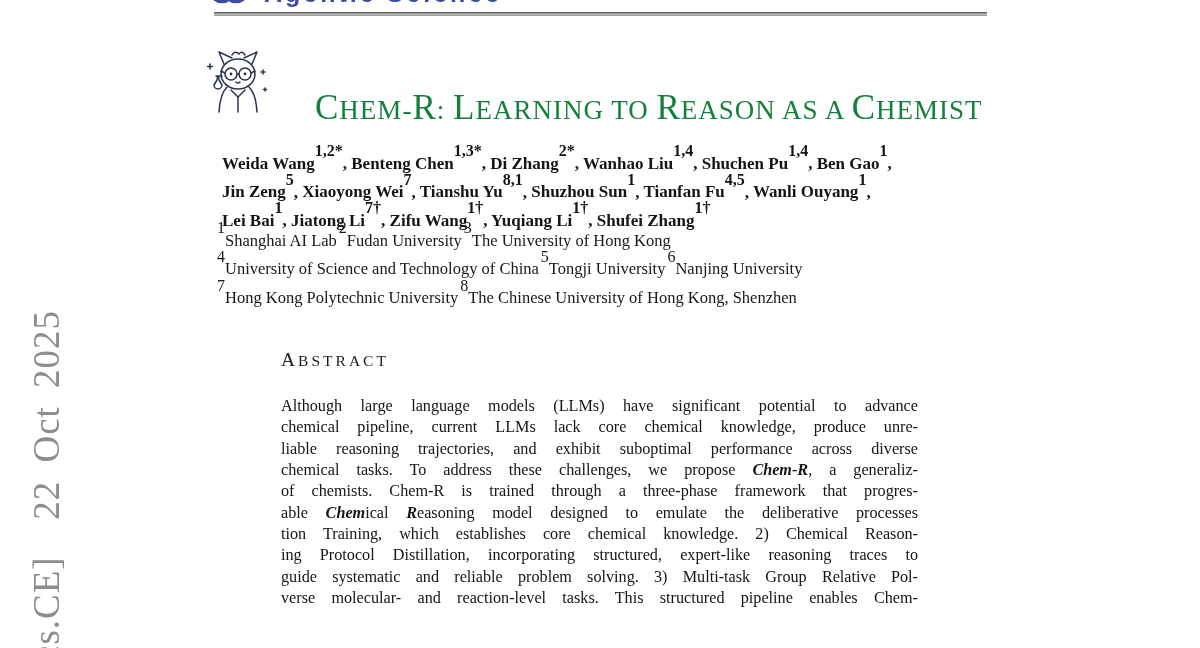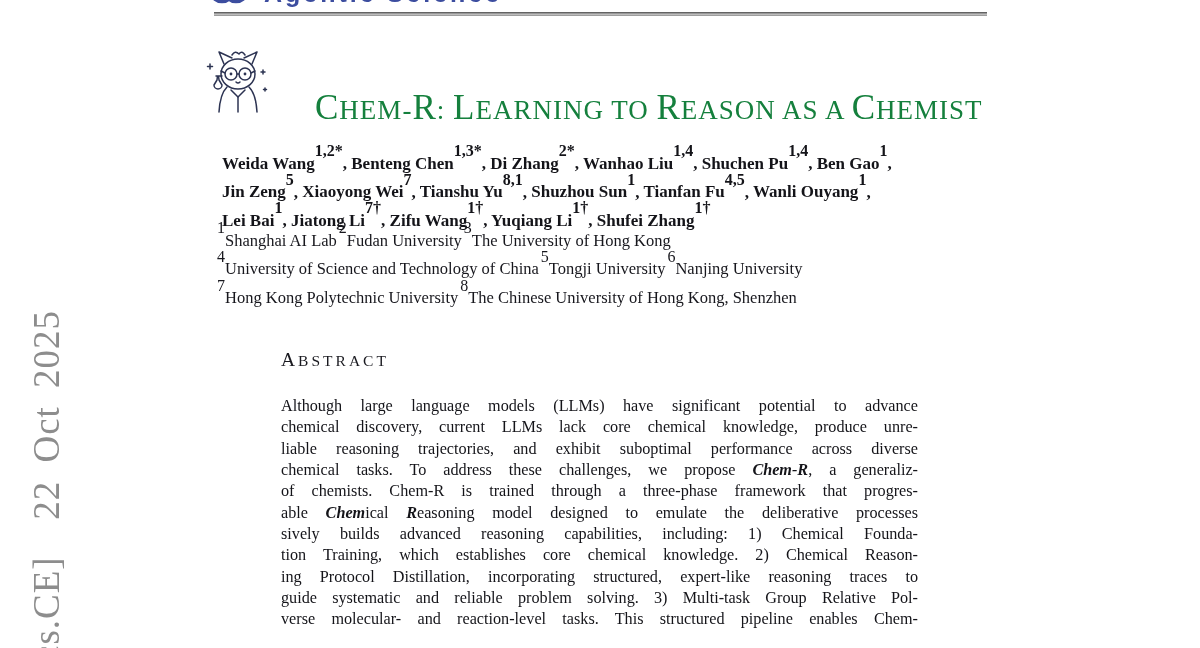--- a/index.html
+++ b/index.html
@@ -100,25 +100,24 @@
 
   <div class="affils">
       <div><span class="aff-item"><sup class="sup">1</sup>Shanghai AI Lab</span><span class="aff-item"><sup class="sup">2</sup>Fudan University</span><span class="aff-item"><sup class="sup">3</sup>The University of Hong Kong</span></div>
       <div><span class="aff-item"><sup class="sup">4</sup>University of Science and Technology of China</span><span class="aff-item"><sup class="sup">5</sup>Tongji University</span><span class="aff-item"><sup class="sup">6</sup>Nanjing University</span></div>
       <div><span class="aff-item"><sup class="sup">7</sup>Hong Kong Polytechnic University</span><span class="aff-item"><sup class="sup">8</sup>The Chinese University of Hong Kong, Shenzhen</span></div>
     </div>
 
   <div class="abs-heading"><span class="sc-big">A</span><span class="sc-small">B</span><span class="sc-small">S</span><span class="sc-small">T</span><span class="sc-small">R</span><span class="sc-small">A</span><span class="sc-small">C</span><span class="sc-small">T</span></div>
   <div class="abstract">
       <div class="abs-line"><span>Although large language models (LLMs) have significant potential to advance</span></div>
-      <div class="abs-line"><span>chemical discovery, current LLMs lack core chemical knowledge, produce unre-</span></div>
+      <div class="abs-line"><span>chemical pipeline, current LLMs lack core chemical knowledge, produce unre-</span></div>
       <div class="abs-line"><span>liable reasoning trajectories, and exhibit suboptimal performance across diverse</span></div>
       <div class="abs-line"><span>chemical tasks. To address these challenges, we propose </span><span class="bi">Chem-R</span><span>, a generaliz-</span></div>
       <div class="abs-line"><span>of chemists. Chem-R is trained through a three-phase framework that progres-</span></div>
       <div class="abs-line"><span>able </span><span class="bi">Chem</span><span>ical </span><span class="bi">R</span><span>easoning model designed to emulate the deliberative processes</span></div>
-      <div class="abs-line"><span>sively builds advanced reasoning capabilities, including: 1) Chemical Founda-</span></div>
       <div class="abs-line"><span>tion Training, which establishes core chemical knowledge. 2) Chemical Reason-</span></div>
       <div class="abs-line"><span>ing Protocol Distillation, incorporating structured, expert-like reasoning traces to</span></div>
       <div class="abs-line"><span>guide systematic and reliable problem solving. 3) Multi-task Group Relative Pol-</span></div>
       <div class="abs-line"><span>verse molecular- and reaction-level tasks. This structured pipeline enables Chem-</span></div>
     </div>
 
 </div>
 
 </body></html>

